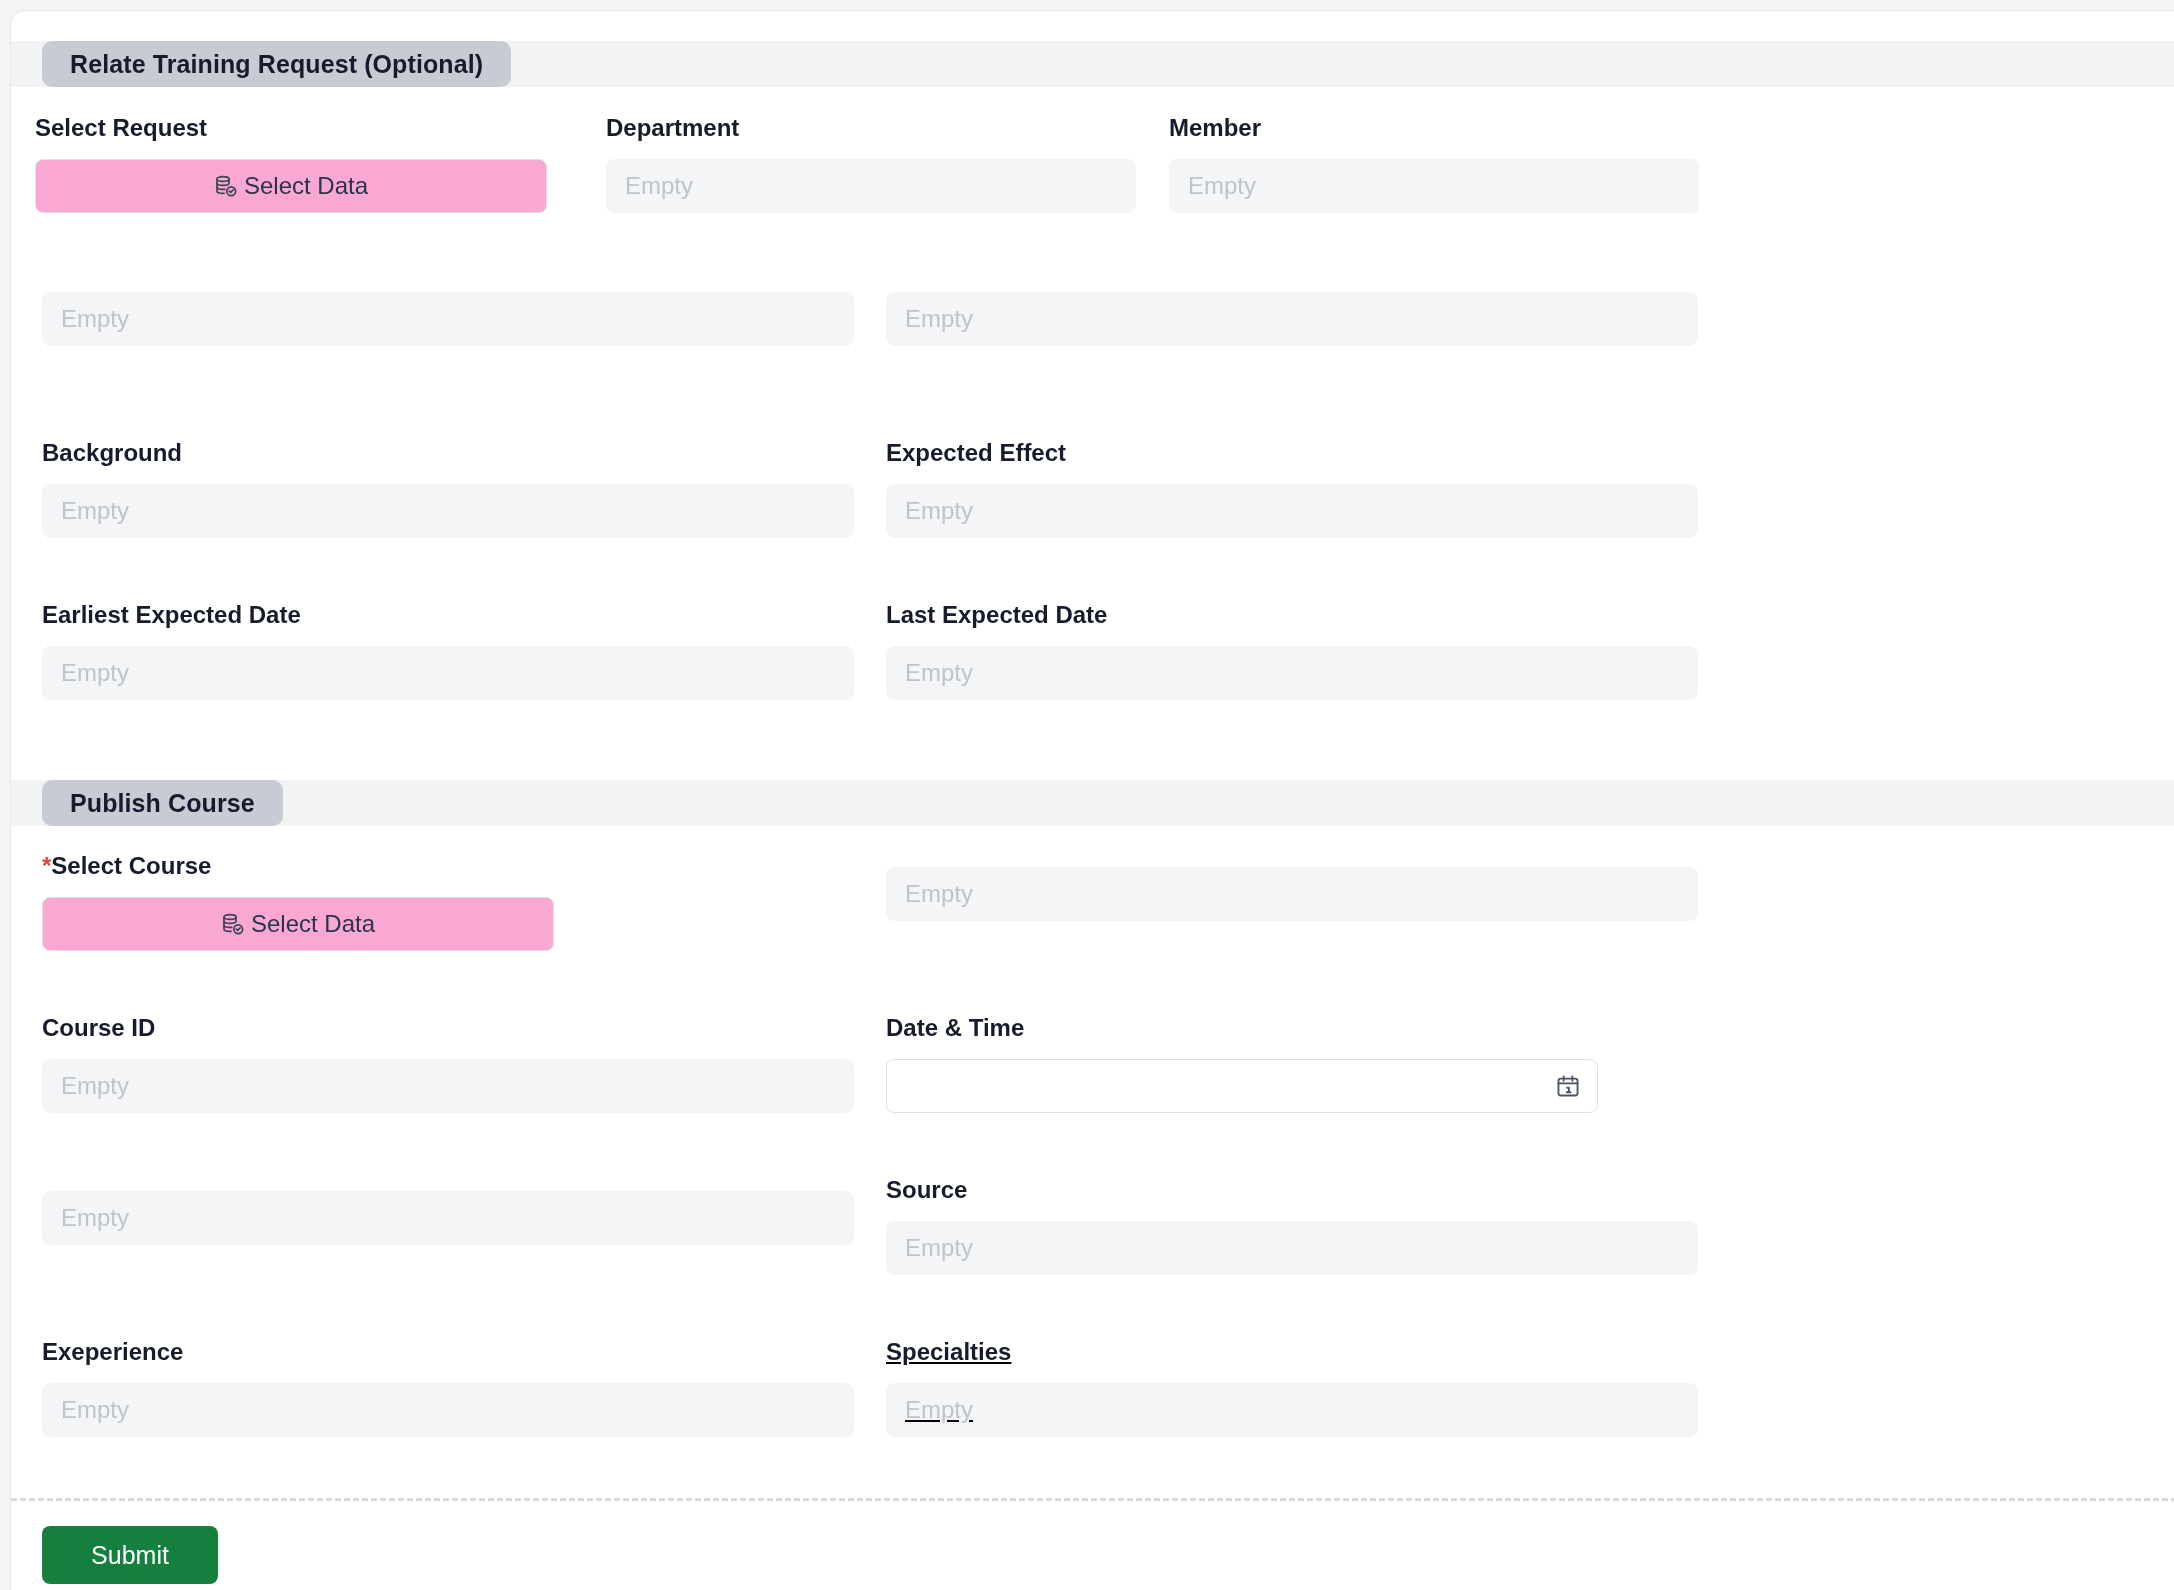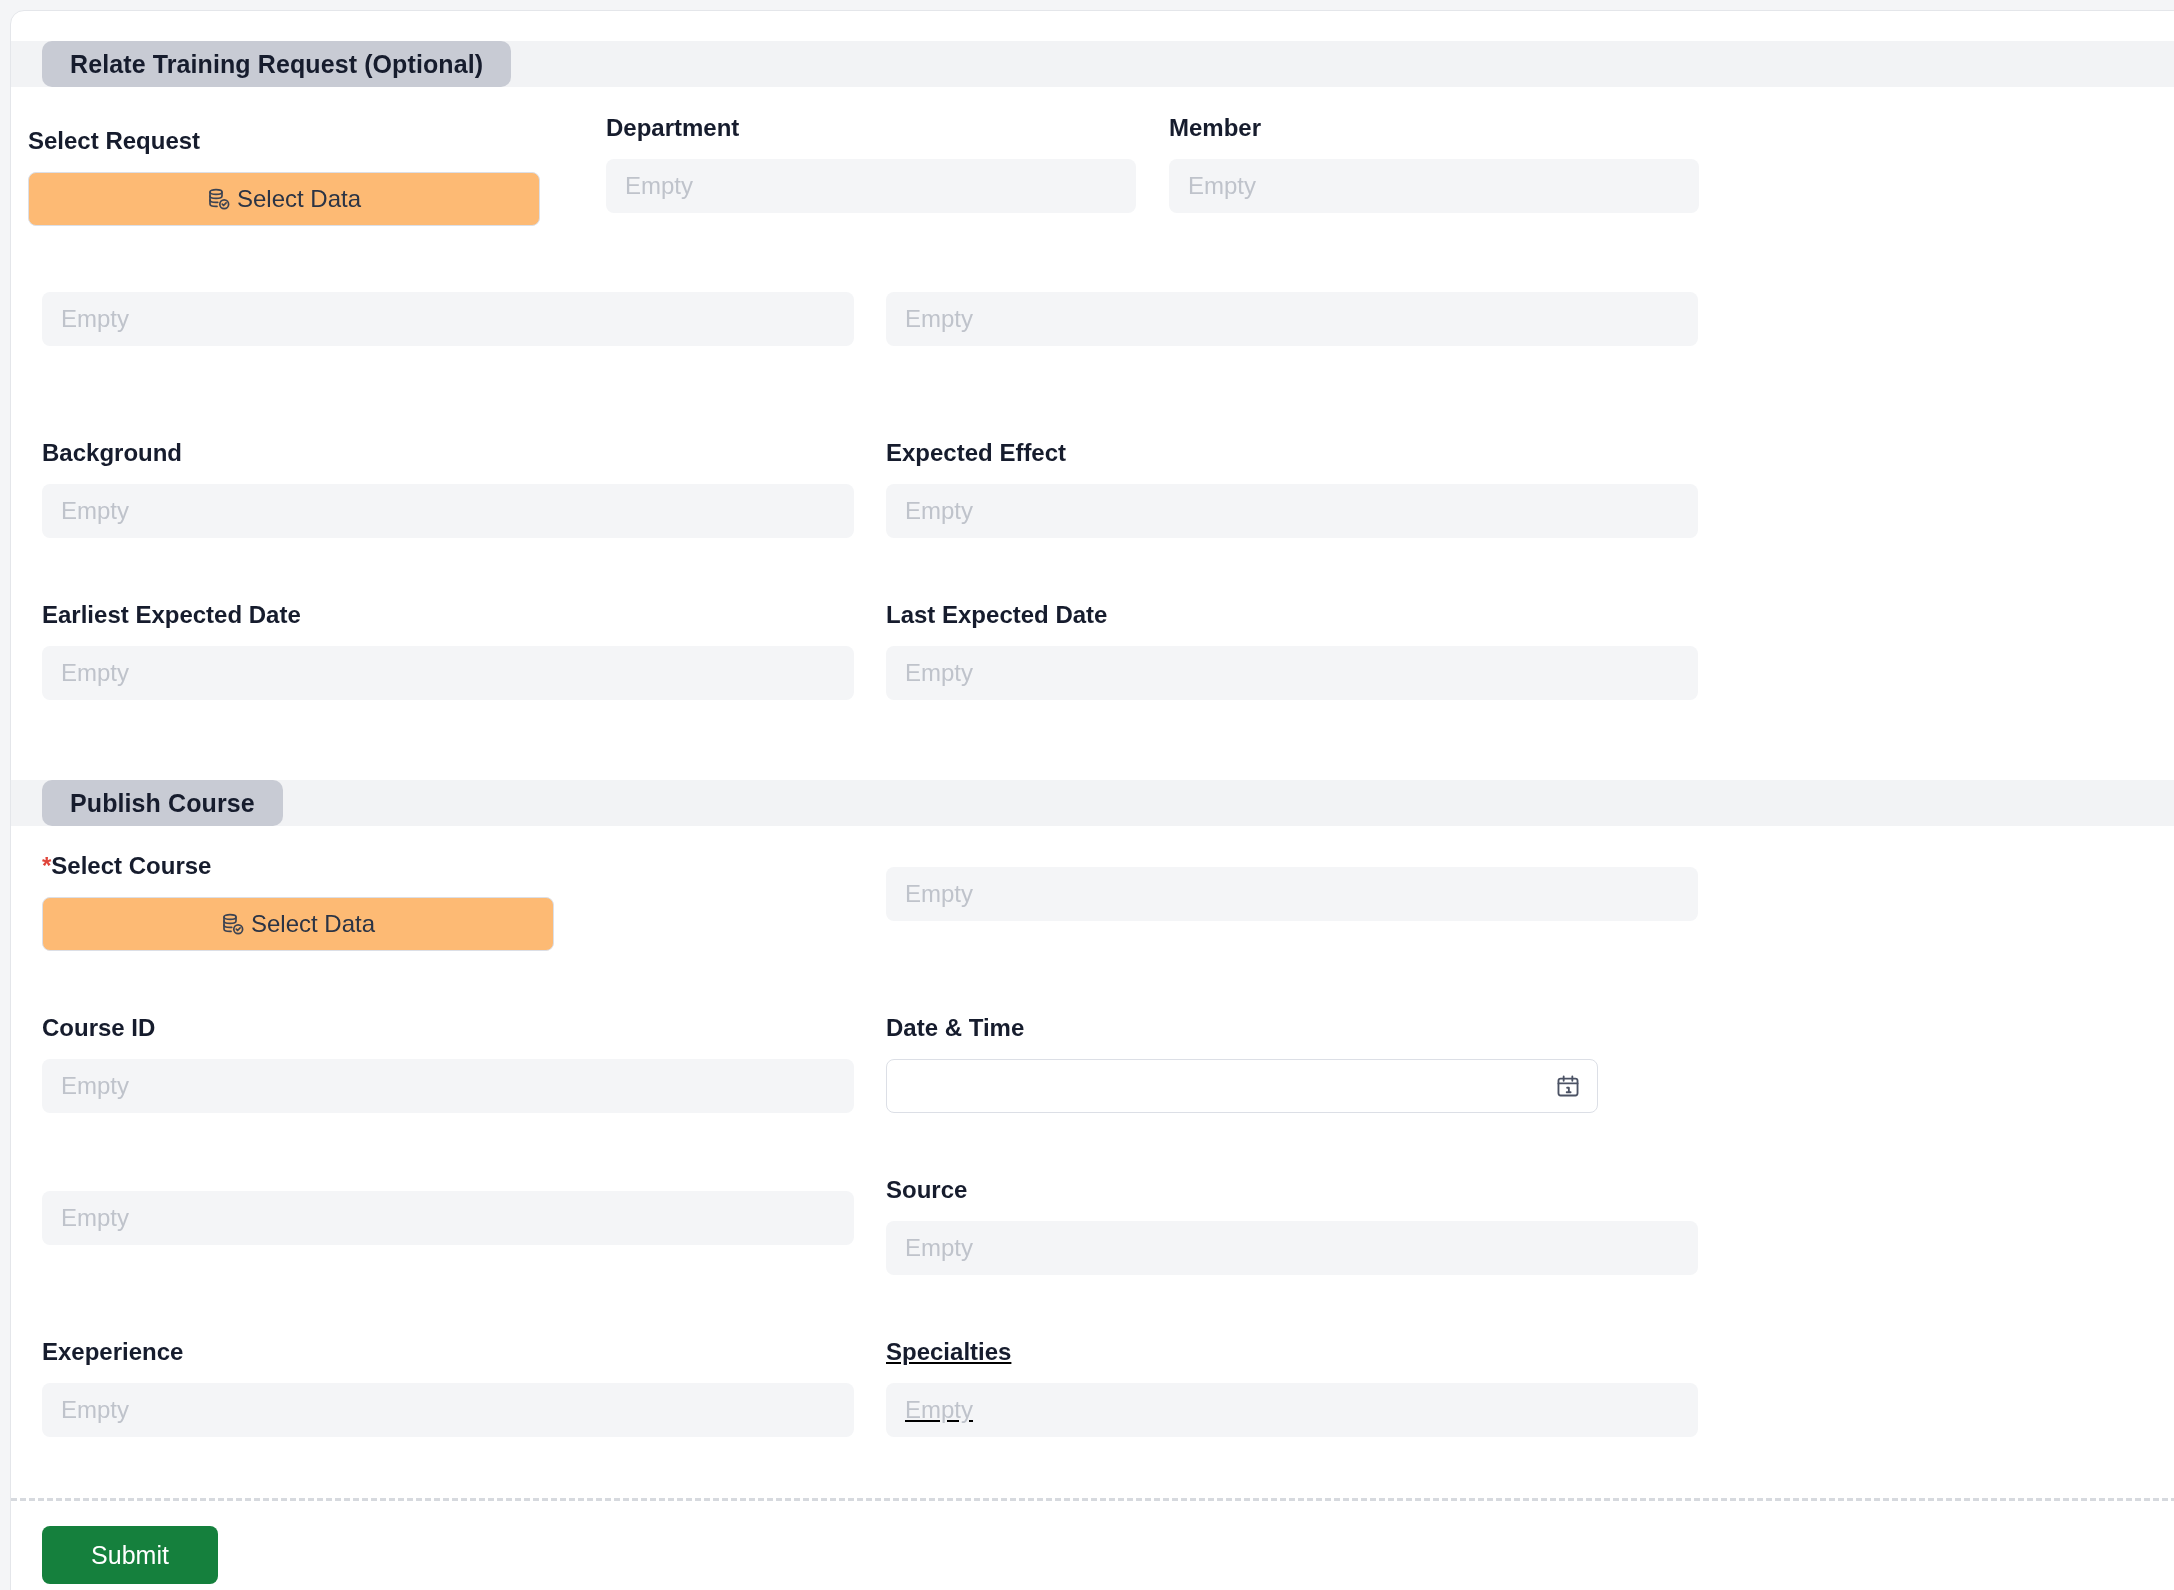--- a/index.html
+++ b/index.html
@@ -71,21 +71,21 @@
   }
   .input-disabled .ph {
     font-size: 24px;
     color: #bfc3cb;
     line-height: 1;
   }
 
   .select-data-btn {
     margin-top: 16px;
     height: 54px;
-    background: #fdba74;
+    background: #f9a8d4;
     border: 1px solid #dcdfe6;
     border-radius: 8px;
     display: flex;
     align-items: center;
     justify-content: center;
     gap: 6px;
     cursor: pointer;
   }
   .select-data-btn .lbl {
     font-size: 24px;
@@ -136,21 +136,21 @@
 
 <div class="page">
   <div class="card">
 
     <div class="section-band" style="top:30px;">
       <div class="section-pill">
         <span>Relate Training Request (Optional)</span>
       </div>
     </div>
 
-    <div class="field" style="left:17px; top:102px; width:512px;margin-top:13px;">
+    <div class="field" style="left:24px; top:102px; width:512px;">
       <div class="field-label">Select Request</div>
       <div class="select-data-btn">
         <span class="db-icon">
           <svg viewBox="0 0 24 24" width="24" height="24" fill="none" stroke="#3c4352" stroke-width="1.7" stroke-linecap="round" stroke-linejoin="round">
             <ellipse cx="9" cy="5" rx="6" ry="2.4"></ellipse>
             <path d="M3 5v4c0 1.33 2.7 2.4 6 2.4s6-1.07 6-2.4V5"></path>
             <path d="M3 9v4c0 1.33 2.7 2.4 6 2.4 .6 0 1.2-.04 1.75-.1"></path>
             <path d="M3 13v4c0 1.33 2.7 2.4 6 2.4 .35 0 .7-.01 1.03-.04"></path>
             <circle cx="17.2" cy="17.2" r="4.4"></circle>
             <path d="M15.3 17.2l1.3 1.3 2.5-2.6"></path>

